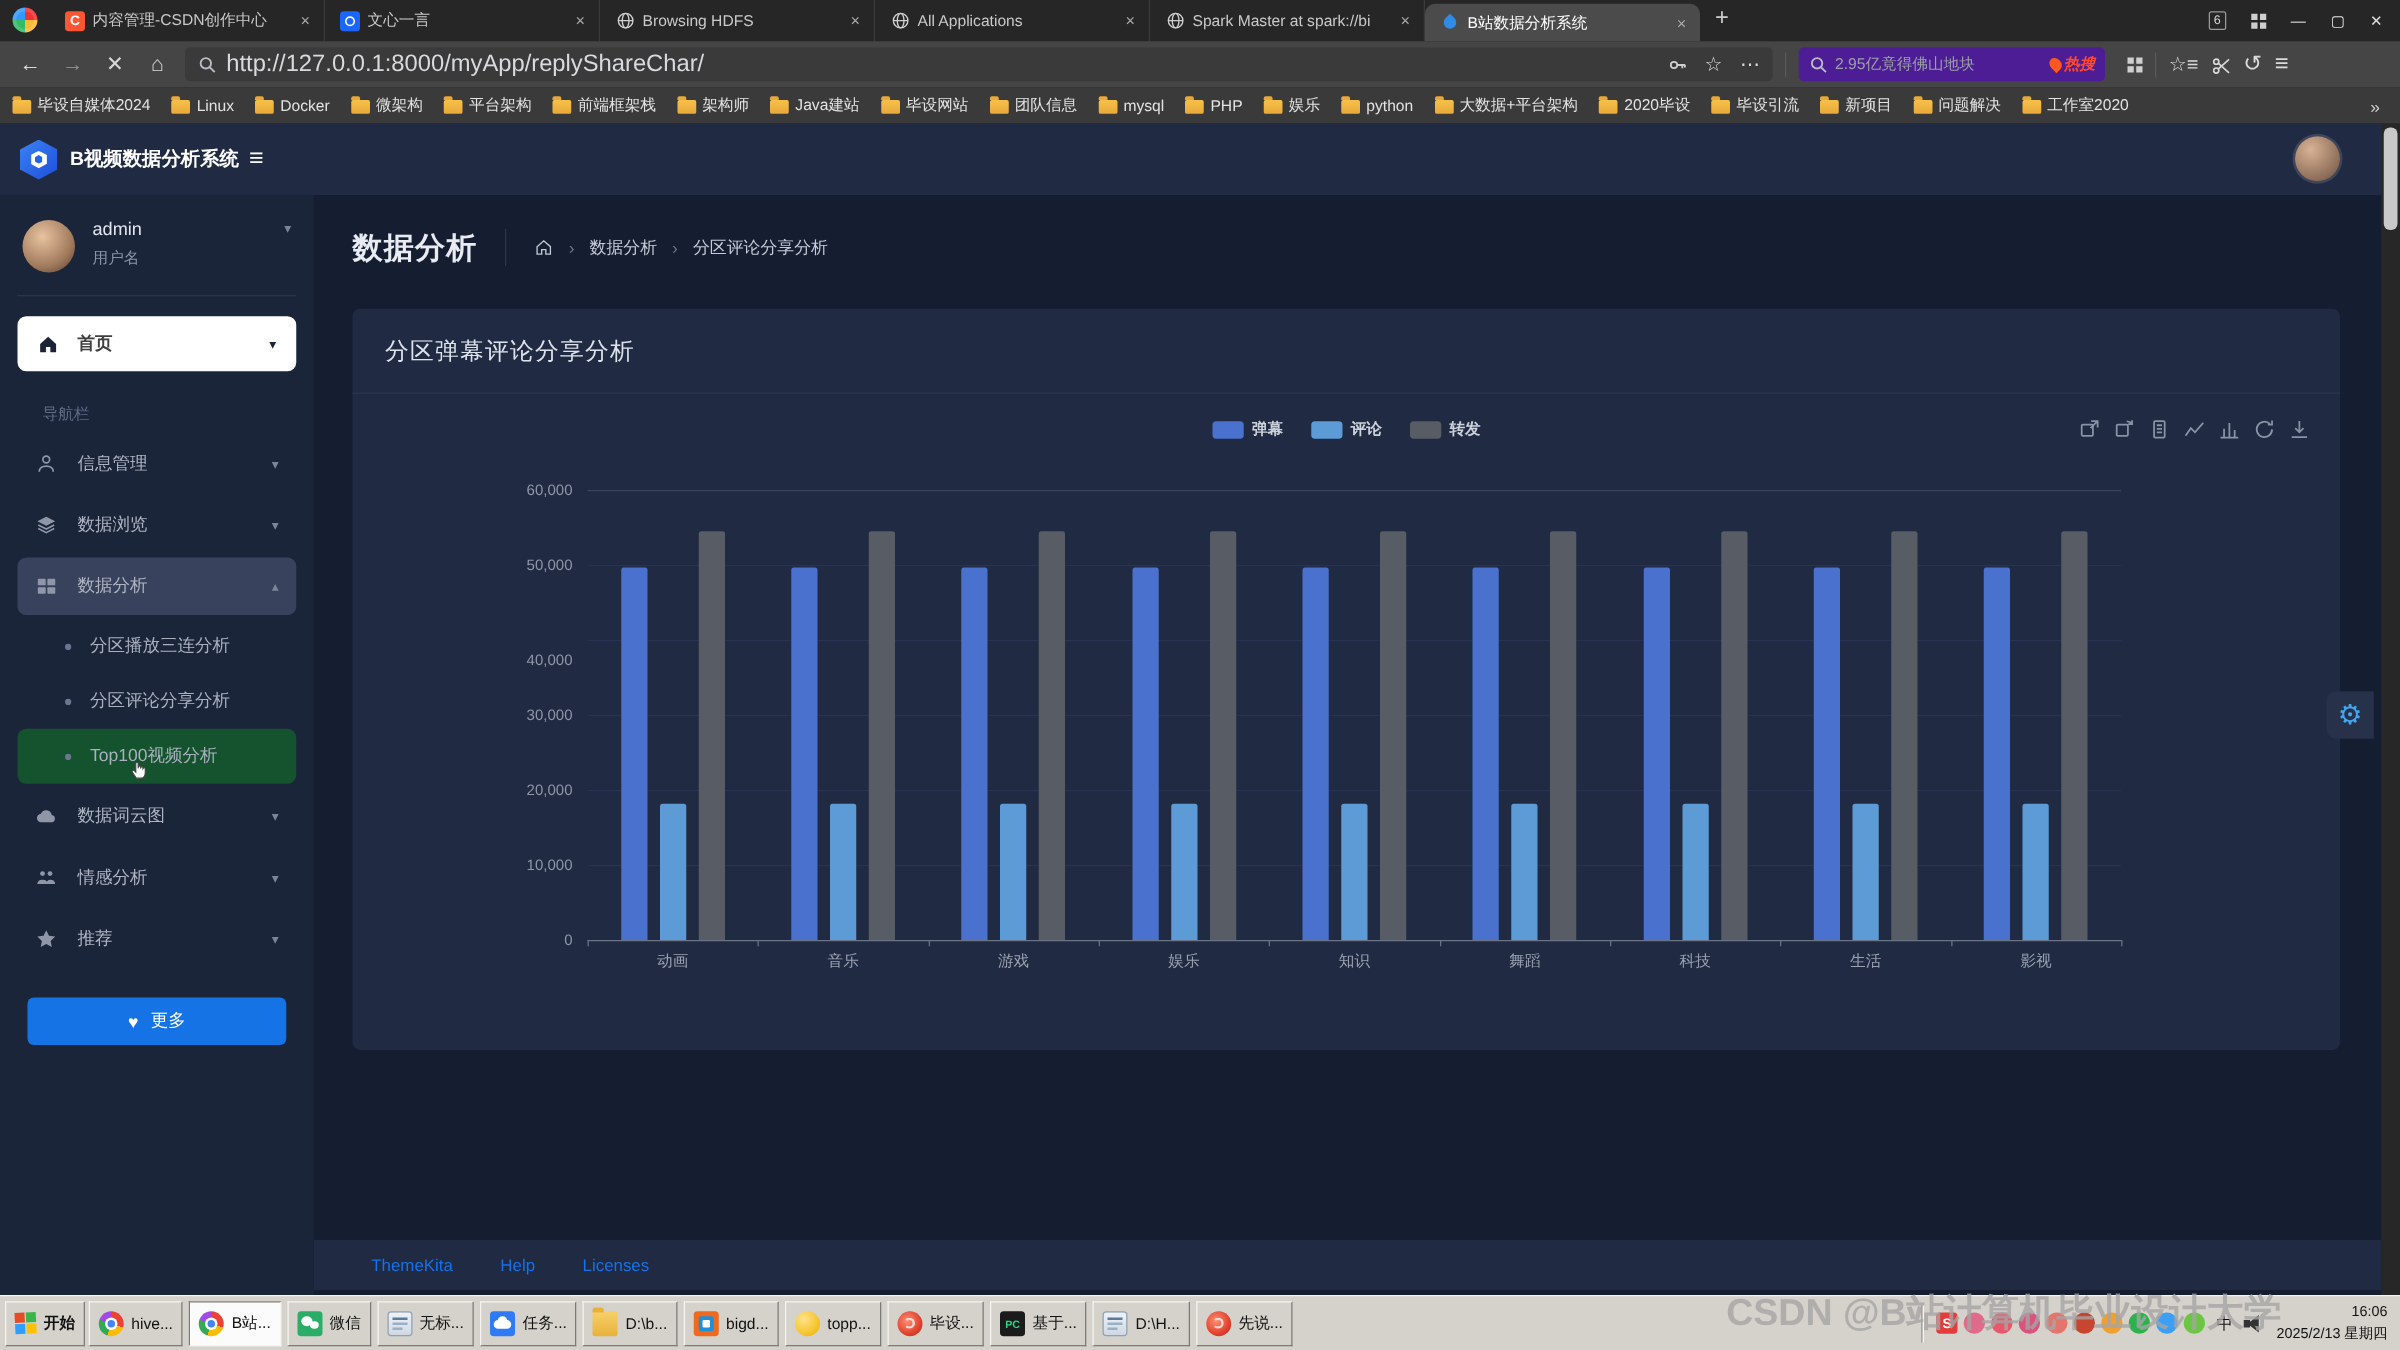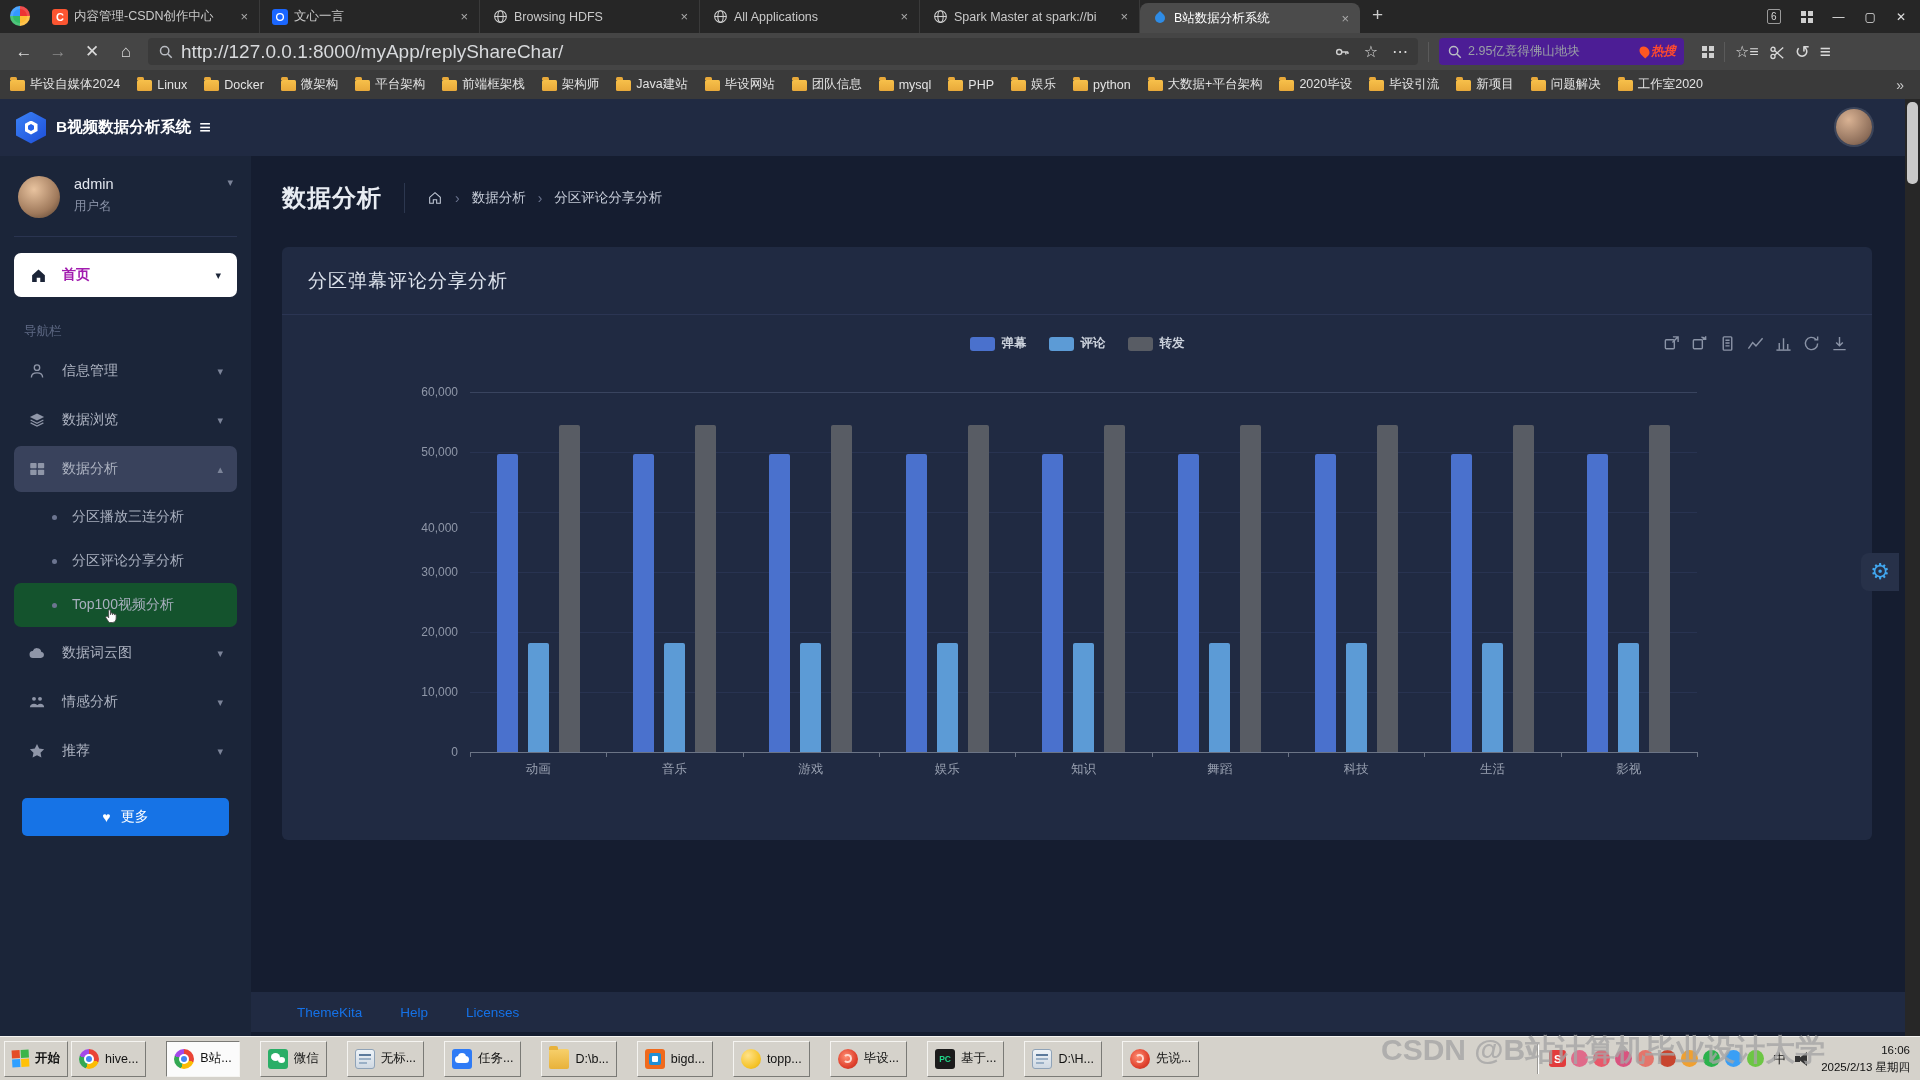--- a/index.html
+++ b/index.html
@@ -48,23 +48,23 @@
   .hdr-avatar{position:absolute;right:48px;top:10px;width:36px;height:36px;border-radius:50%;background:radial-gradient(circle at 35% 30%,#d9b293,#8d6e5a 70%,#5d4637);box-shadow:0 0 0 2px #ffffff22;}
   #sidebar{position:absolute;left:0;top:57px;width:251px;bottom:0;background:#1b2539;z-index:2;}
   .usercard{display:flex;align-items:flex-start;padding:20px 18px 16px;}
   .uphoto{width:42px;height:42px;border-radius:50%;background:radial-gradient(circle at 38% 32%,#e8c39f,#a07a5c 62%,#4e3a2c);flex:0 0 42px;}
   .uinfo{margin-left:14px;}
   .uname{color:#e2e6ee;font-size:14.5px;}
   .urole{color:#8a93a8;font-size:12.5px;margin-top:6px;}
   .ucaret{margin-left:auto;color:#7c8499;font-size:11px;}
   .sidediv{border-bottom:1px solid #2a3450;margin:2px 14px 0;}
   .homebtn{margin:16px 14px 0;background:#ffffff;border-radius:7px;height:44px;display:flex;align-items:center;padding:0 16px;}
-  .homebtn .lbl{color:#a21caf;font-size:14px;font-weight:bold;margin-left:15px;}
+  .homebtn .lbl{color:#404040;font-size:14px;font-weight:bold;margin-left:15px;}
   .homebtn .crt{margin-left:auto;color:#1b2437;font-size:11px;}
-  .navlabel{margin:26px 0 8px 24px;color:#5f6a85;font-size:12.5px;}
+  .navlabel{margin:26px 0 8px 34px;color:#5f6a85;font-size:12.5px;}
   .sitem{height:46px;margin:3px 14px;display:flex;align-items:center;padding:0 14px;border-radius:7px;color:#aeb4c2;font-size:14px;}
   .sitem .lbl{margin-left:16px;}
   .sitem .crt{margin-left:auto;color:#7c8499;font-size:11px;}
   .sitem.open{background:#39425c;}
   .subwrap{margin:2px 14px;}
   .subitem{position:relative;height:44px;display:flex;align-items:center;padding-left:38px;border-radius:7px;color:#a9b0bf;font-size:14px;}
   .subitem .dot{width:5px;height:5px;border-radius:50%;background:#6c7590;margin-right:15px;}
   .subitem.hov{background:#14532d;text-align:right;}
   .cursorhand{position:absolute;left:88px;top:22px;z-index:9;}
   .morebtn{margin:24px 22px 0;background:#1673e6;height:38px;border-radius:5px;color:#fff;display:flex;align-items:center;justify-content:center;gap:10px;font-size:14px;}
@@ -640,21 +640,21 @@
   <div id="taskbar">
     <div class="tkbtn start">
       <span class="winflag">
         <i style="background:#e44d26"></i>
           <i style="background:#3bb54a"></i>
           <i style="background:#2e9fff"></i>
           <i style="background:#ffc107"></i>
       </span>
       <span>开始</span>
     </div>
-    <div id="tkbtns" style="display:flex;gap:20px;">
+    <div id="tkbtns" style="display:flex;gap:5px;">
         <div class="tkbtn">
           <span class="tki" style="border-radius: 50%; background: conic-gradient(rgb(234, 67, 53) 0deg, rgb(234, 67, 53) 30%, rgb(251, 188, 5) 0deg, rgb(251, 188, 5) 55%, rgb(52, 168, 83) 0deg, rgb(52, 168, 83) 80%, rgb(163, 73, 232) 0deg, rgb(163, 73, 232) 100%);">
             <i style="position:absolute;left:5px;top:5px;width:10px;height:10px;border-radius:50%;background:#fff;"></i>
             <i style="position:absolute;left:7px;top:7px;width:6px;height:6px;border-radius:50%;background:#4285f4;"></i>
           </span>
           <span class="tklabel">hive...</span>
         </div>
         <div class="tkbtn active">
           <span class="tki" style="border-radius: 50%; background: conic-gradient(rgb(234, 67, 53) 0deg, rgb(234, 67, 53) 30%, rgb(251, 188, 5) 0deg, rgb(251, 188, 5) 55%, rgb(52, 168, 83) 0deg, rgb(52, 168, 83) 80%, rgb(163, 73, 232) 0deg, rgb(163, 73, 232) 100%);">
             <i style="position:absolute;left:5px;top:5px;width:10px;height:10px;border-radius:50%;background:#fff;"></i>

